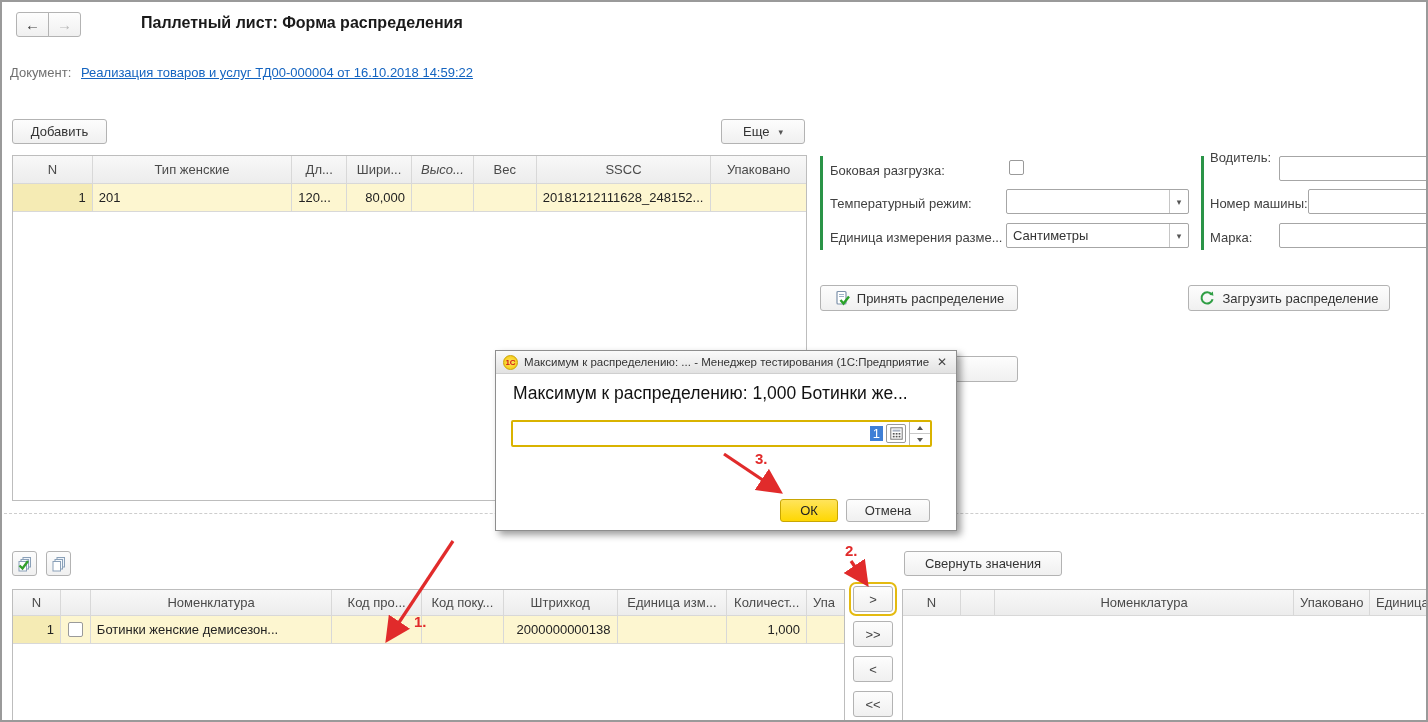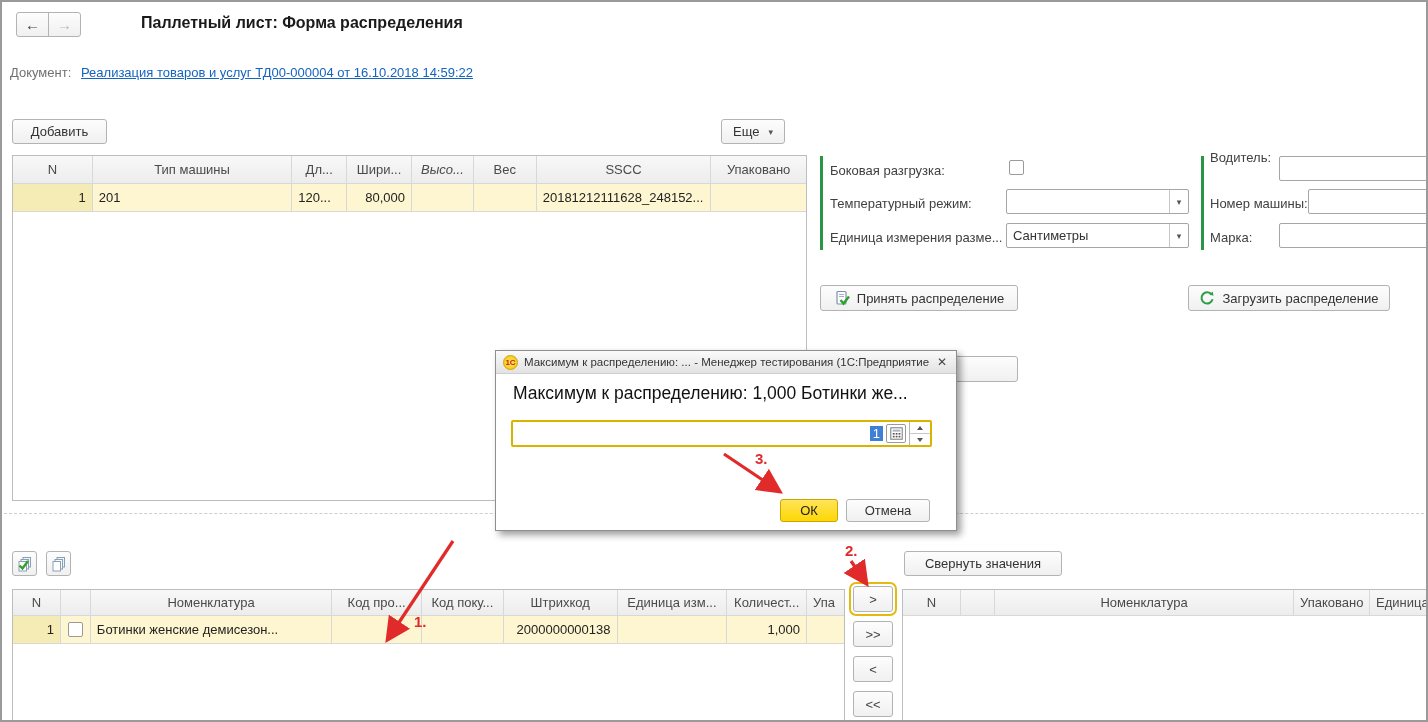--- a/index.html
+++ b/index.html
@@ -106,29 +106,29 @@
         <span>→</span>
       </div>
   </div>
   <div class="page-title">Паллетный лист: Форма распределения</div>
   <div class="doc-label">Документ:</div>
   <div class="doc-link">Реализация товаров и услуг ТД00-000004 от 16.10.2018 14:59:22</div>
 
   <div class="btn" style="left:10px;top:117px;width:95px;height:25px;">
     <span>Добавить</span>
   </div>
-  <div class="btn" style="left:719px;top:117px;width:64px;height:25px;">
+  <div class="btn" style="left:719px;top:117px;width:84px;height:25px;">
     <span>Еще</span>
     <span class="cap">▾</span>
   </div>
 
   <div class="tbl" style="left:10px;top:153px;width:795px;height:346px;">
     <div class="trow thead" style="height:28px;">
       <div class="tcell" style="width:80px;">N</div>
-      <div class="tcell" style="width:200px;">Тип машины</div>
+      <div class="tcell" style="width:200px;">Тип женские</div>
       <div class="tcell" style="width:55px;">Дл...</div>
       <div class="tcell" style="width:65px;">Шири...</div>
       <div class="tcell" style="width:62px;font-style:italic;">Высо...</div>
       <div class="tcell" style="width:63px;">Вес</div>
       <div class="tcell" style="width:175px;">SSCC</div>
       <div class="tcell" style="width:95px;">Упаковано</div>
     </div>
     <div class="trow hl" style="height:28px;">
       <div class="tcell ncell ar" style="width:80px;">1</div>
       <div class="tcell al" style="width:200px;">201</div>

